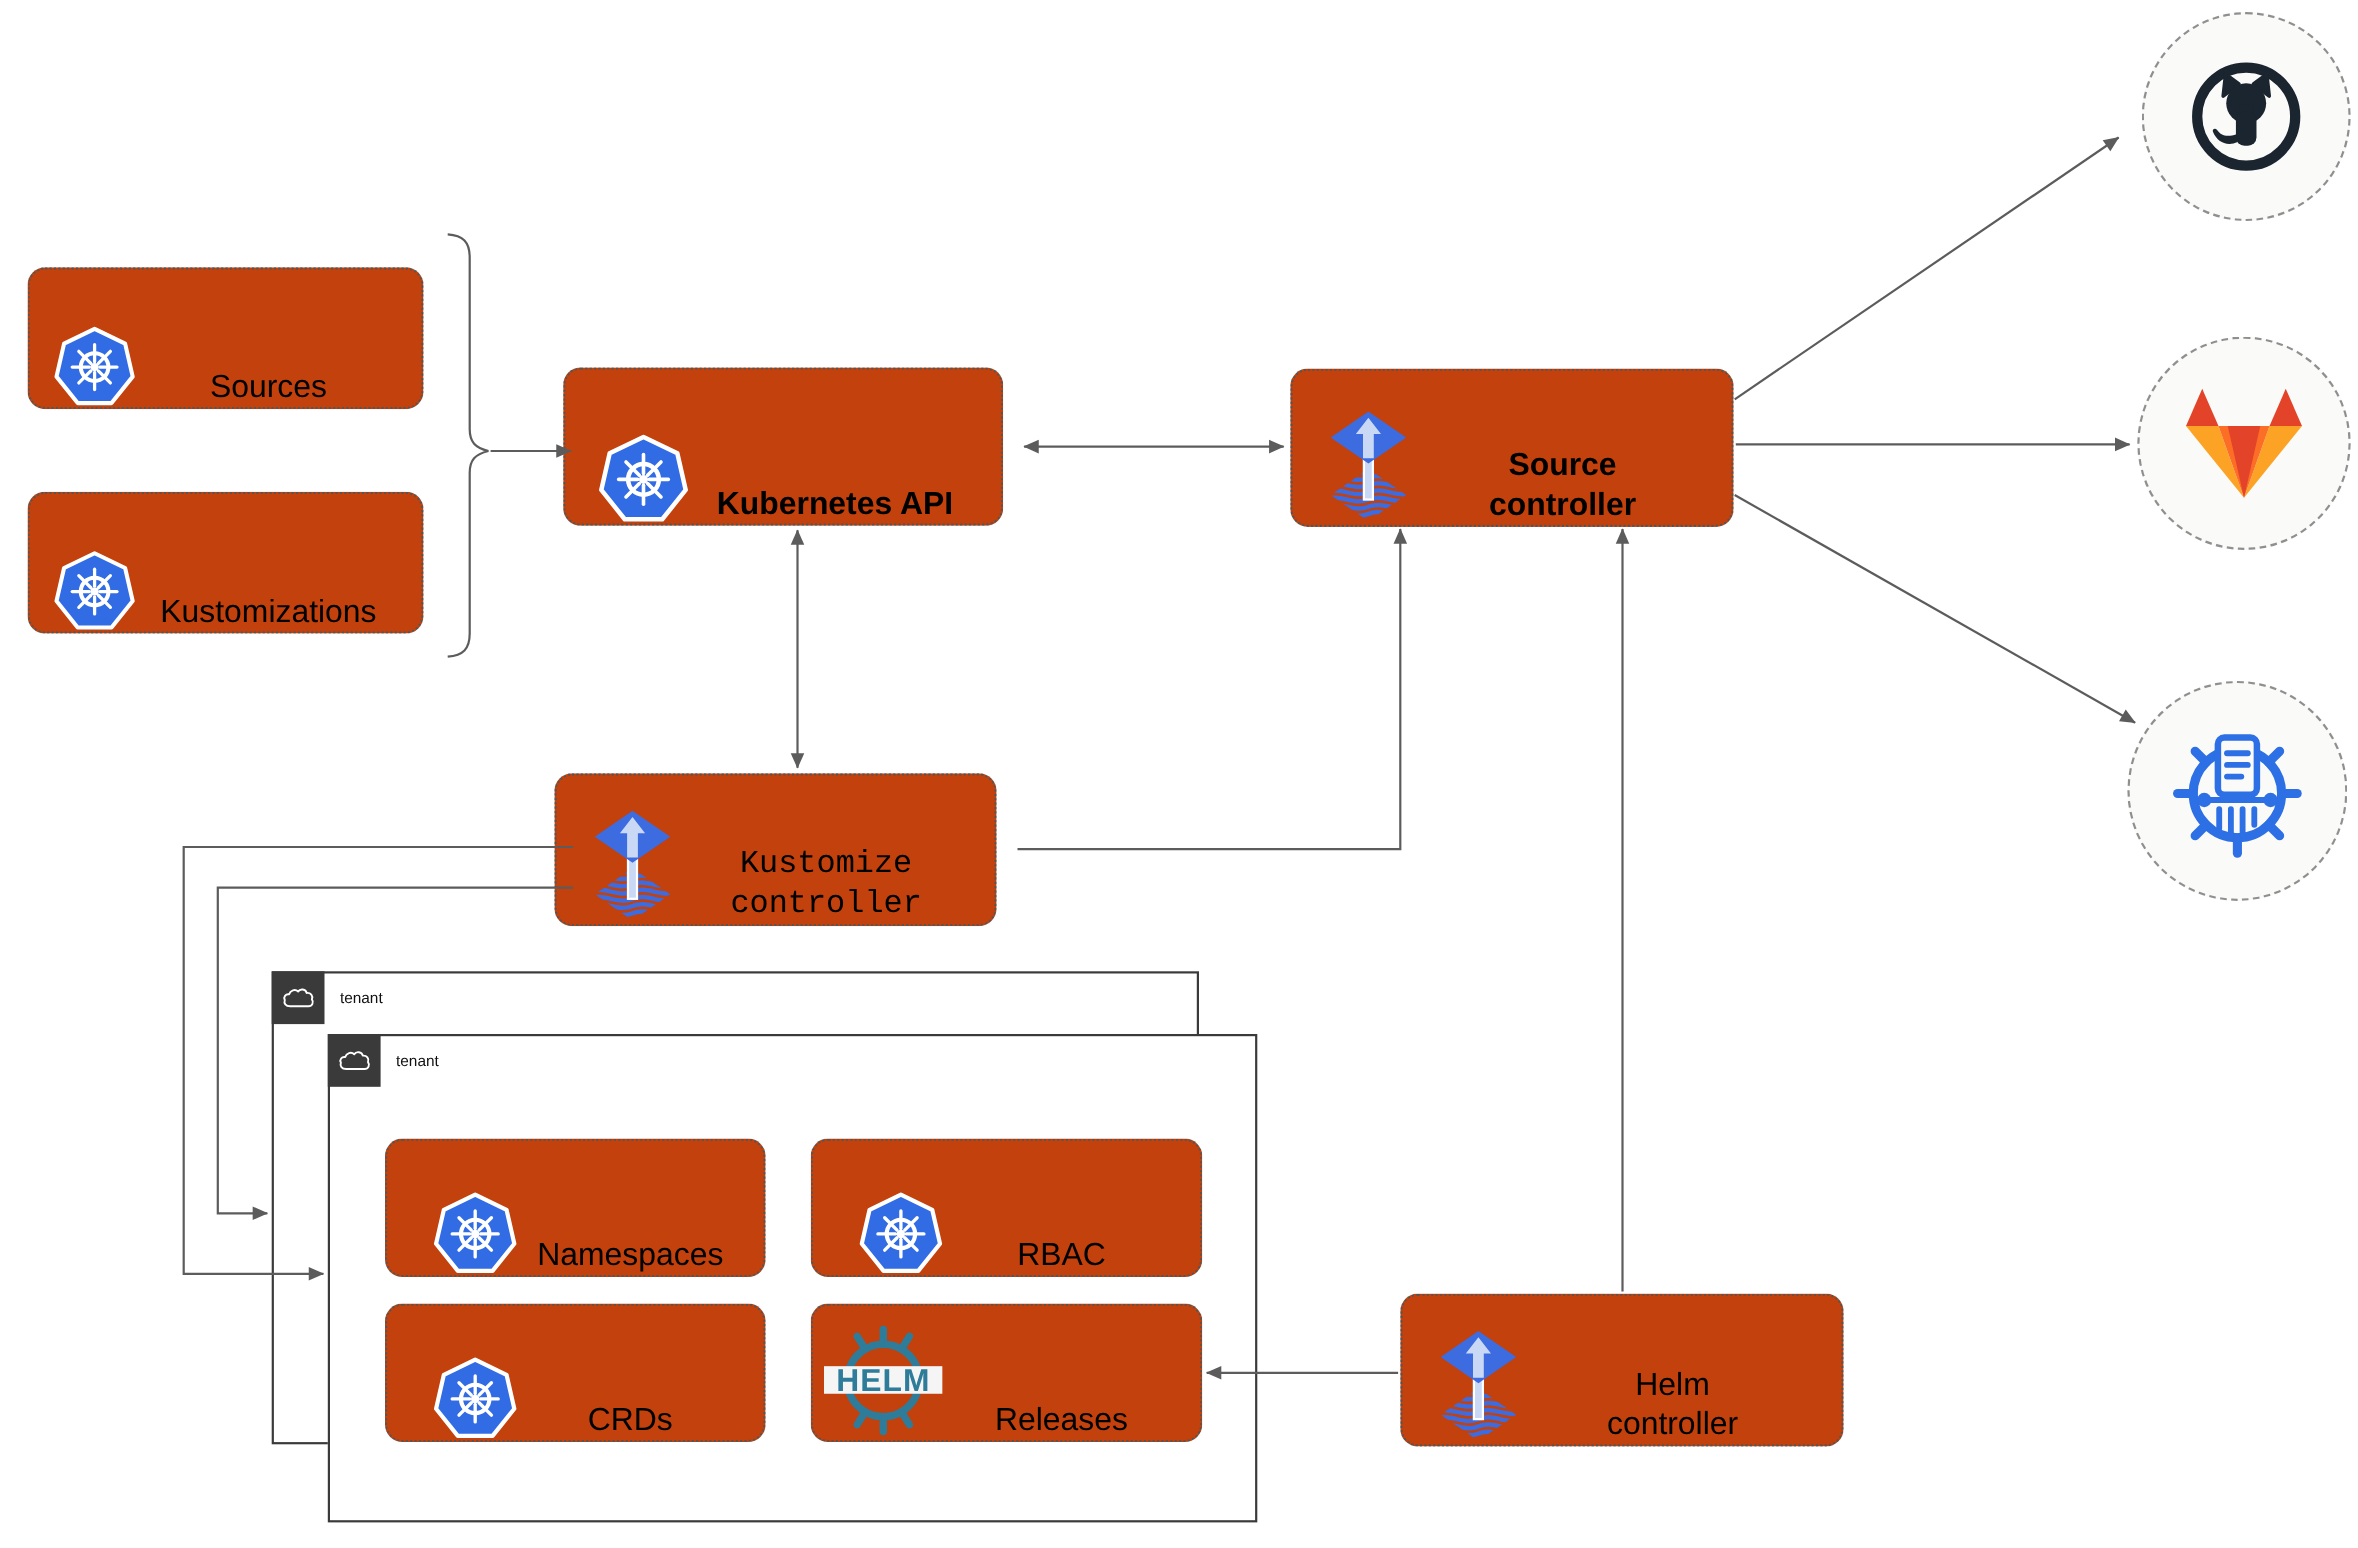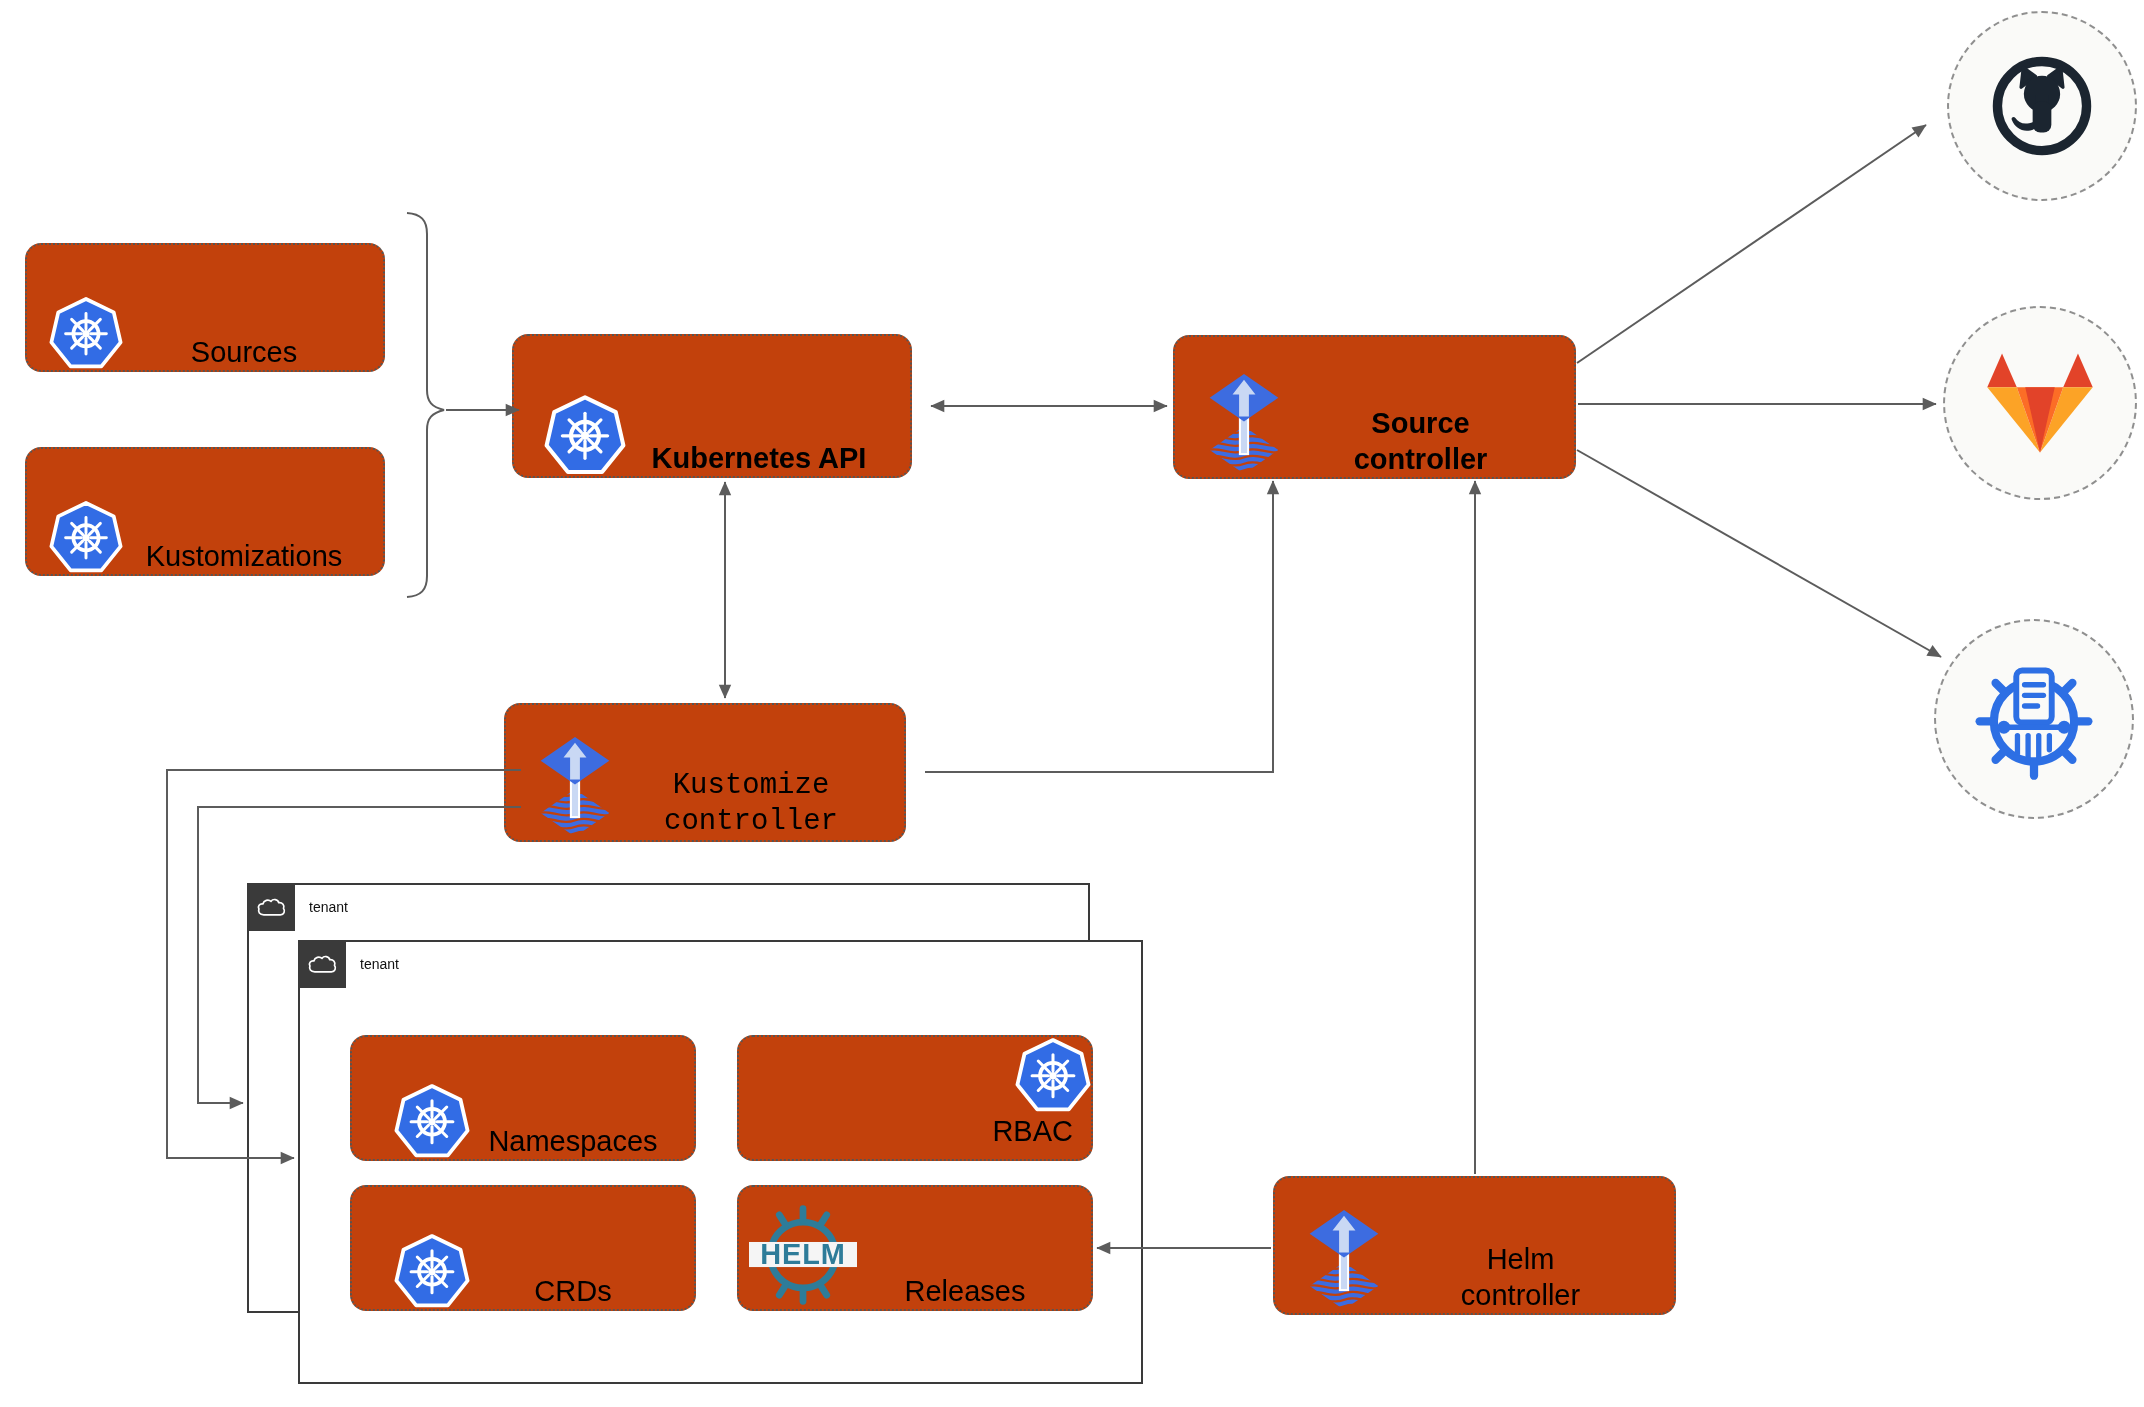--- a/index.html
+++ b/index.html
@@ -211,21 +211,21 @@
     <span class="node-label">Helm
 controller</span>
   </div>
 
   <div class="node" style="left:350px;top:1035px;width:346px;height:126px;padding-left:42px;z-index:5;">
     <svg class="node-icon" width="76" height="76">
         <use href="#sym-k8s"></use>
       </svg>
     <span class="node-label">Namespaces</span>
   </div>
-  <div class="node" style="left:737px;top:1035px;width:356px;height:126px;padding-left:42px;z-index:5;flex-direction:column;">
+  <div class="node" style="left:737px;top:1035px;width:356px;height:126px;padding-left:42px;z-index:5;">
     <svg class="node-icon" width="76" height="76">
         <use href="#sym-k8s"></use>
       </svg>
     <span class="node-label">RBAC</span>
   </div>
   <div class="node" style="left:350px;top:1185px;width:346px;height:126px;padding-left:42px;z-index:5;">
     <svg class="node-icon" width="76" height="76">
         <use href="#sym-k8s"></use>
       </svg>
     <span class="node-label">CRDs</span>

